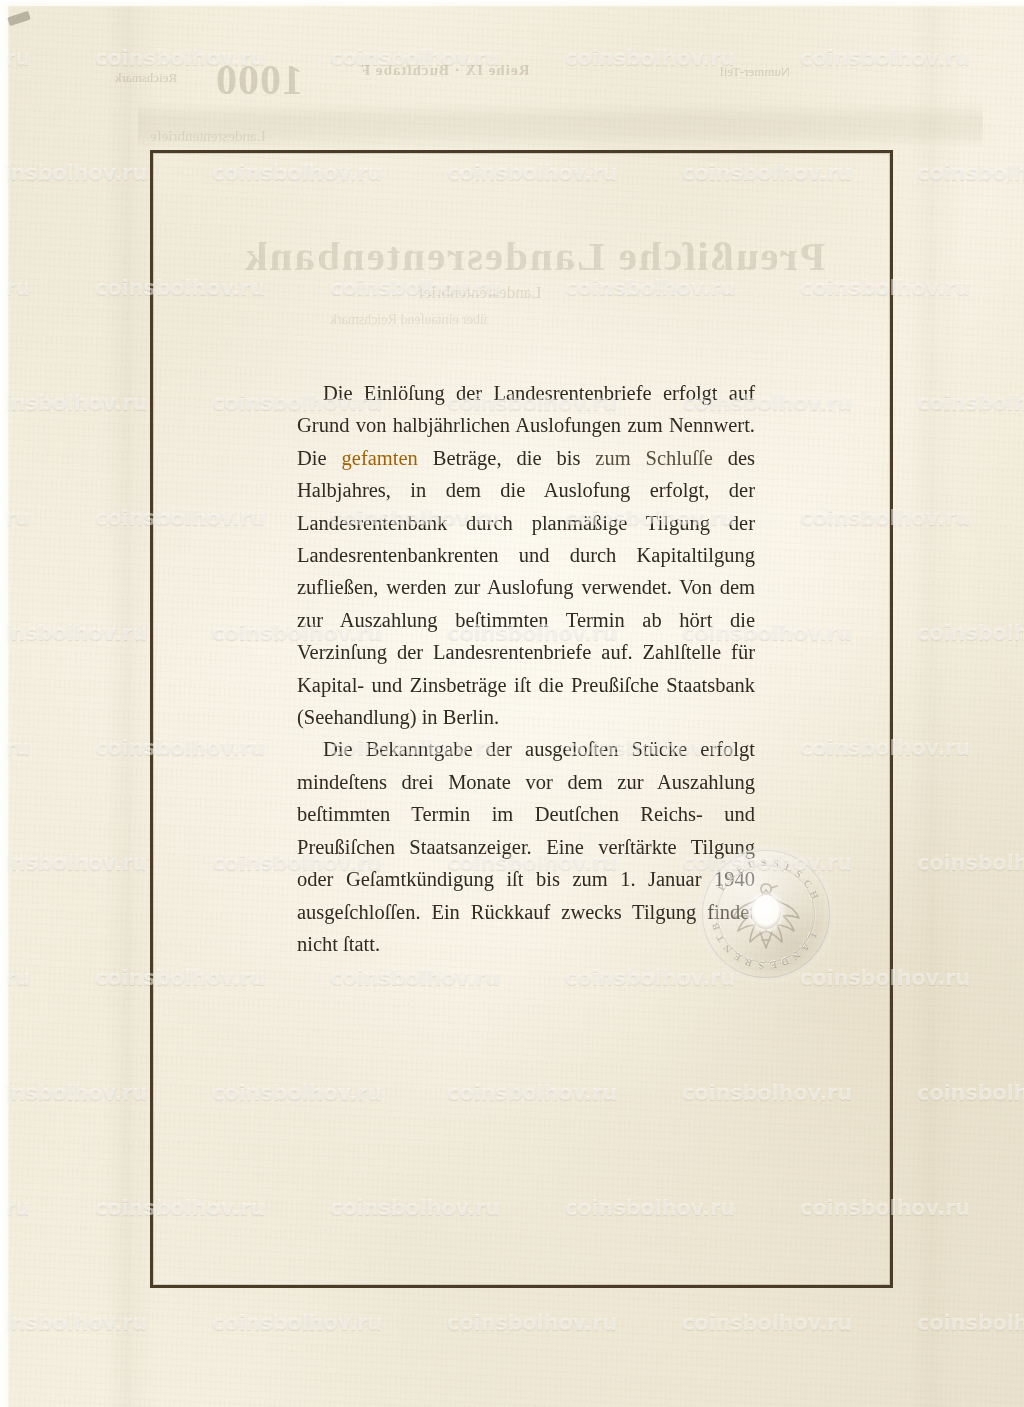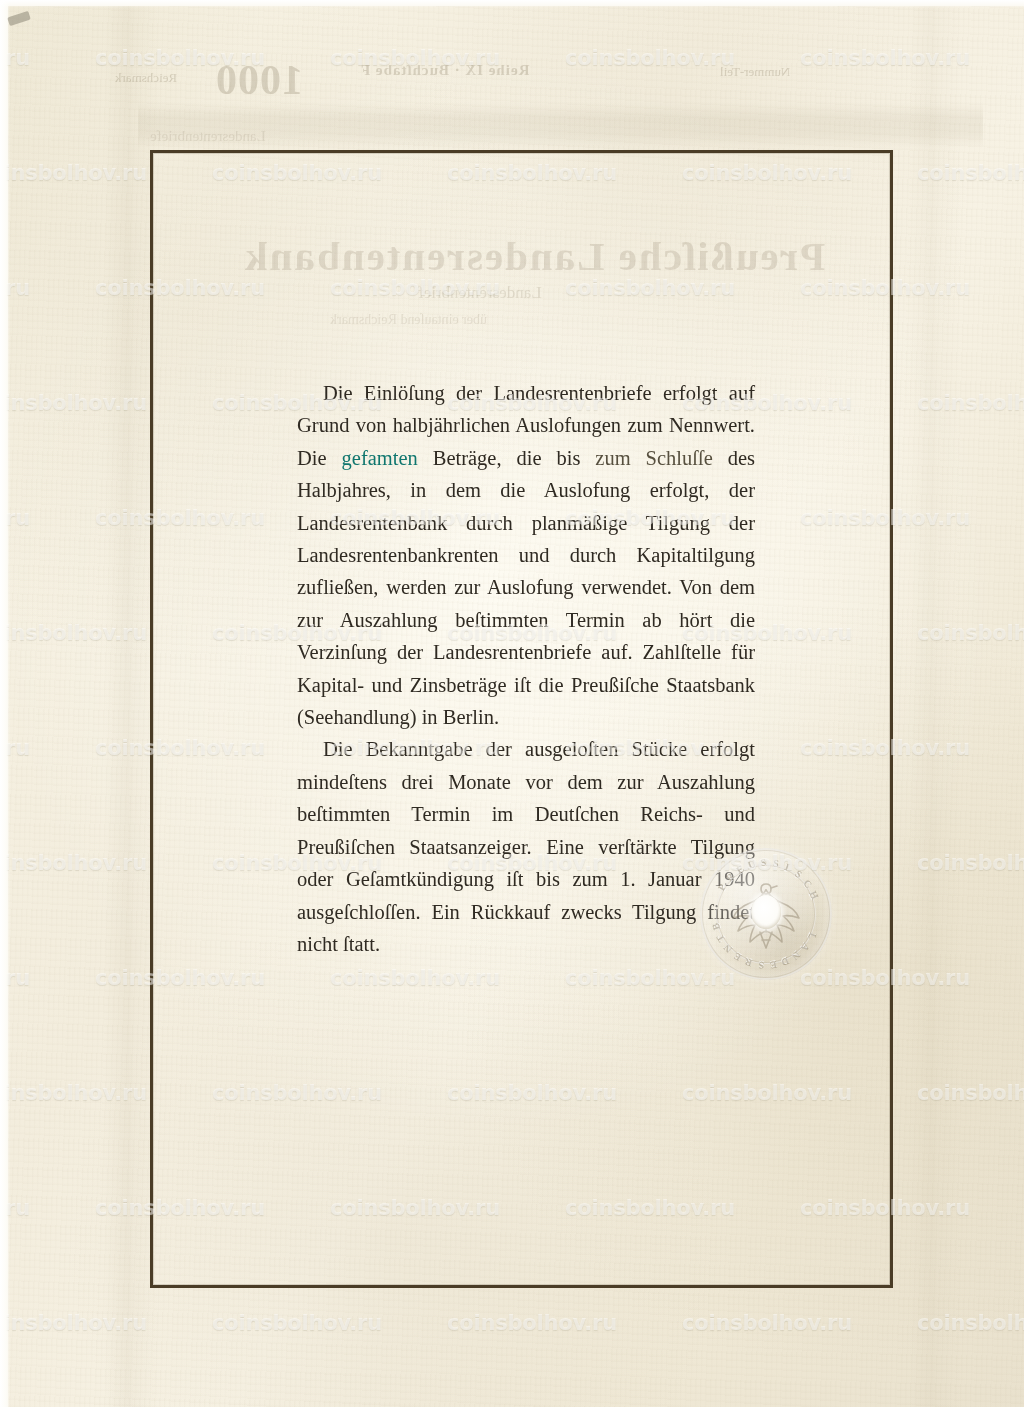--- a/index.html
+++ b/index.html
@@ -143,21 +143,21 @@
     text-align: justify;
     text-justify: inter-word;
   }
   .textblock p {
     margin: 0;
     text-indent: 26px;
   }
   .textblock p + p { margin-top: 0; }
 
   
-  .faded  { color: #0f766e; }
+  .faded  { color: #a16207; }
   .faded2 { color: #57503f; }
 
   
   .seal {
     position: absolute;
     left: 700px;
     top: 848px;
     width: 132px;
     height: 132px;
     border-radius: 50%;

